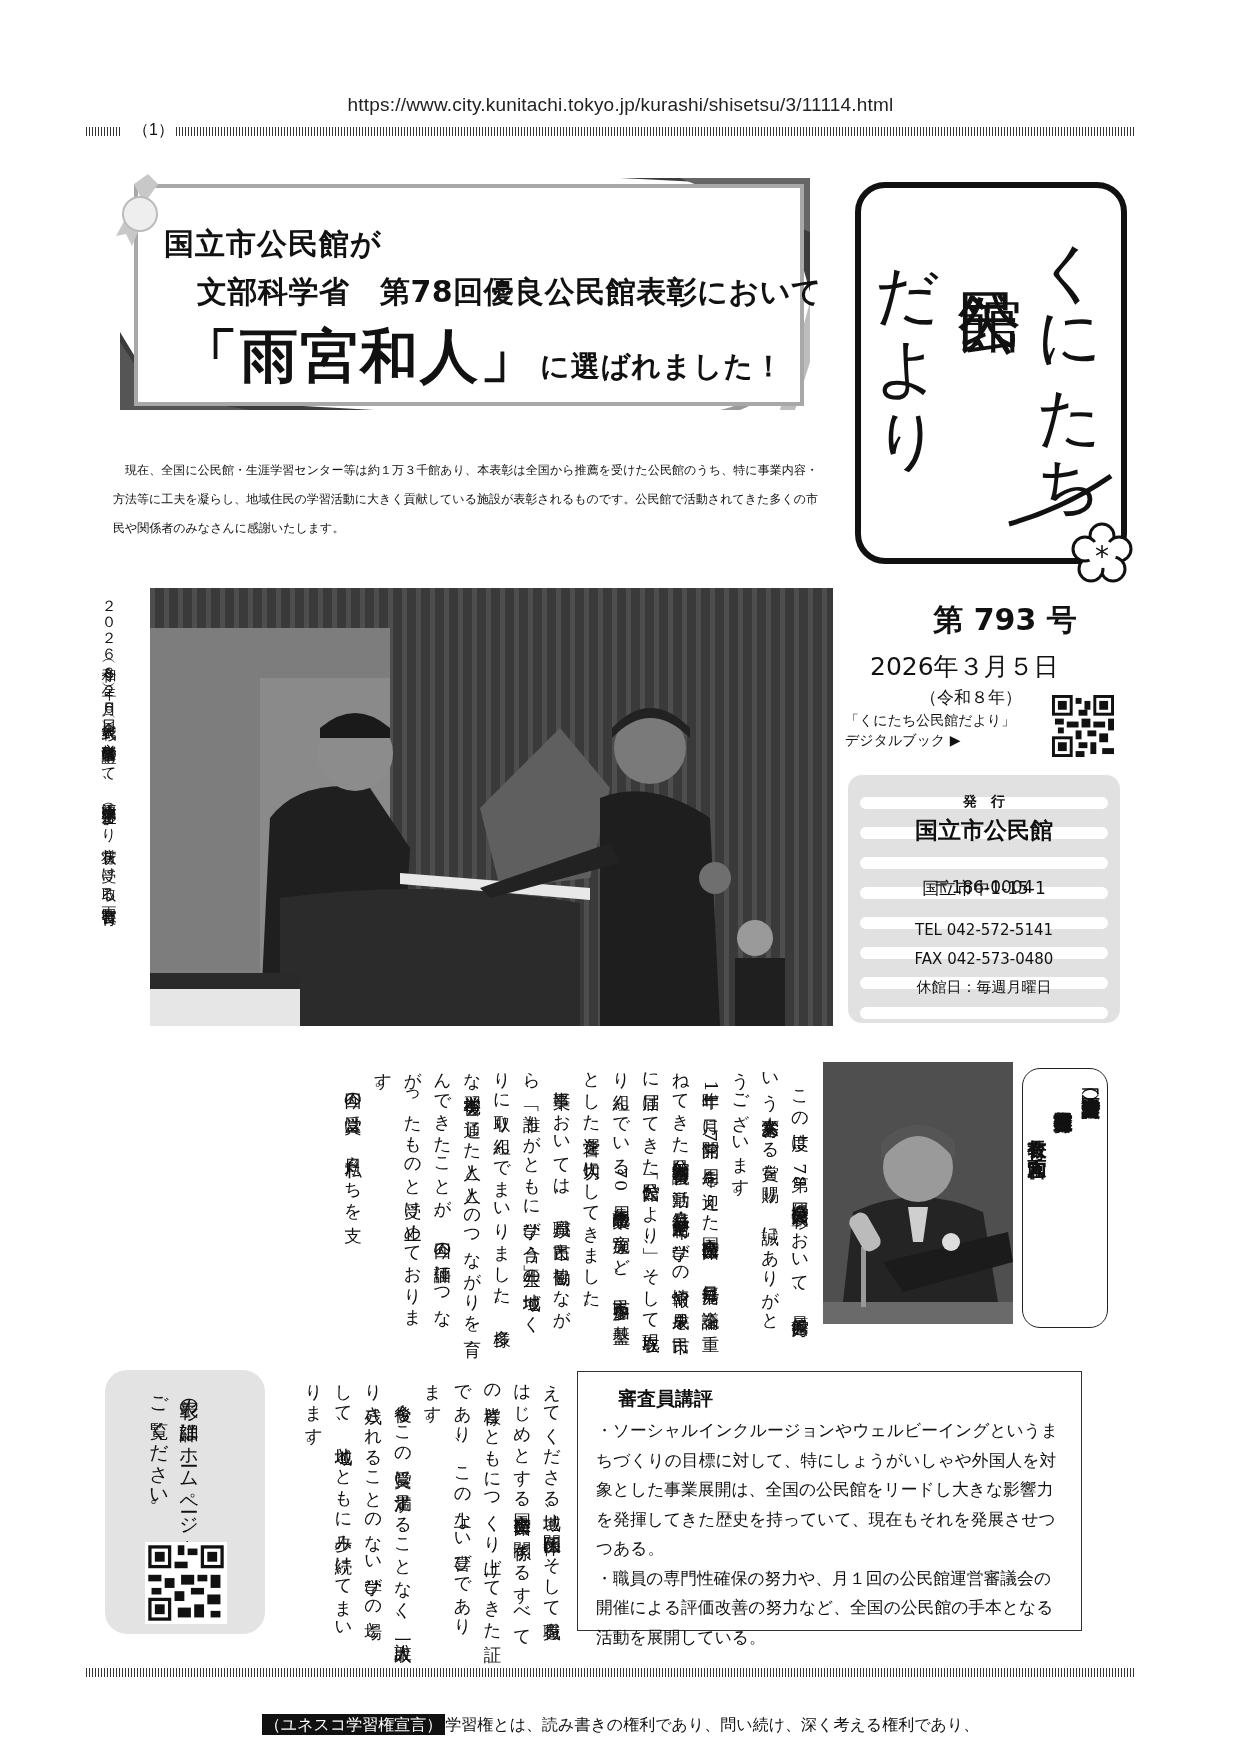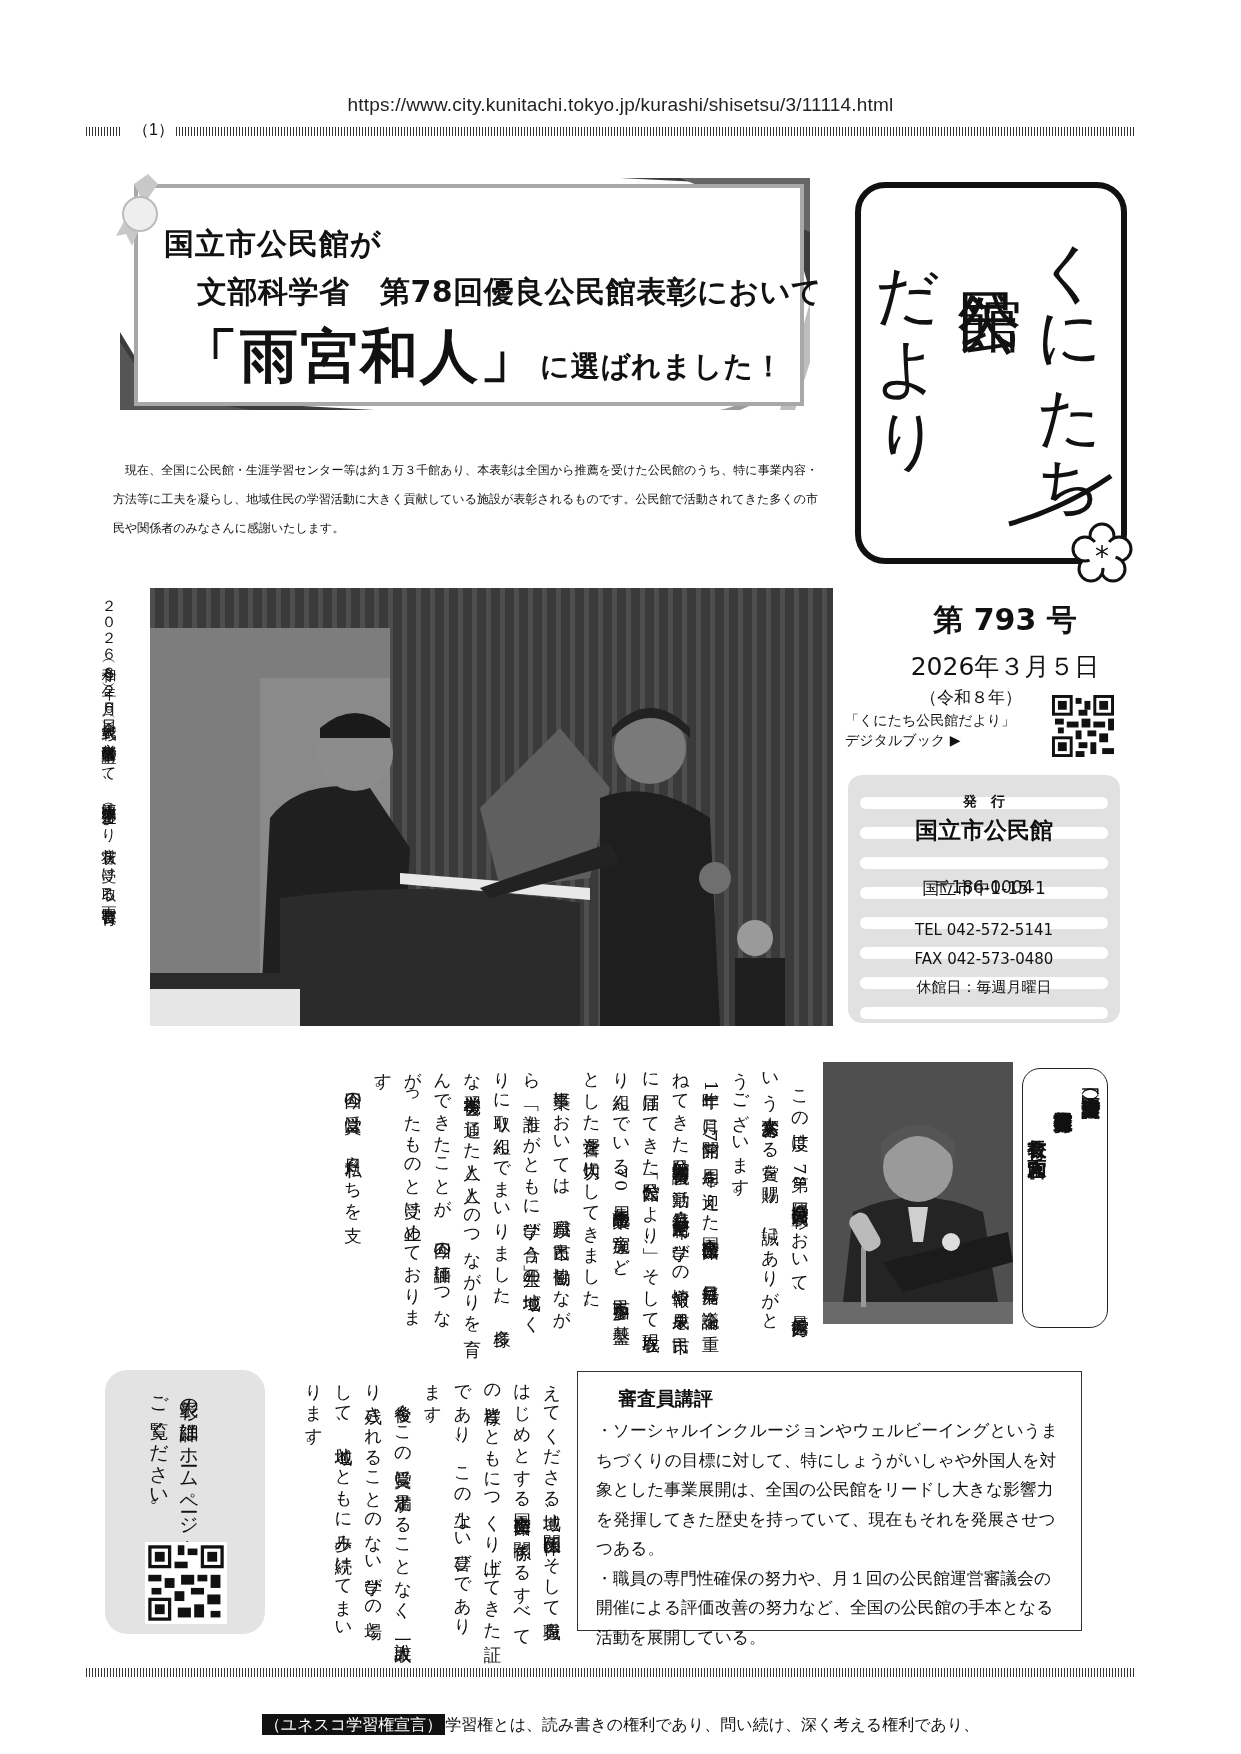--- a/index.html
+++ b/index.html
@@ -29,21 +29,21 @@
   
   .masthead { left:845px; top:172px; width:290px; height:400px; }
   .mast-box { position:absolute; left:10px; top:10px; width:260px; height:370px;
               border:6px solid #111; border-radius:30px; }
   .mast-text { position:absolute; writing-mode:vertical-rl; font-family:"DejaVu Sans",sans-serif;
                font-weight:normal; font-size:64px; line-height:78px; color:#111; }
   .flower { position:absolute; left:226px; top:350px; width:62px; height:62px; }
 
   .issue { left:880px; top:600px; width:250px; text-align:center; font-family:"DejaVu Sans",sans-serif;
            font-size:30px; font-weight:bold; }
-  .date { left:870px; top:650px; width:270px; text-align:center; font-family:"DejaVu Sans",sans-serif;
+  .date { left:870px; top:650px; width:270px; text-align:left; font-family:"DejaVu Sans",sans-serif;
           font-size:25px; }
   .era { left:920px; top:686px; font-size:17px; }
   .digital { left:845px; top:710px; font-family:"DejaVu Sans",sans-serif; font-size:14px; line-height:20px; width:200px;}
   .qr { background:#fff; }
   .qr-cell { fill:#111; }
 
   
   .pub-box { left:848px; top:775px; width:272px; height:248px; background:#e1e1e1; border-radius:14px; }
   .pub-box .stripe { position:absolute; left:12px; width:248px; height:12px; background:#fff; border-radius:6px; }
   .pub-line { position:absolute; left:0; width:272px; text-align:center; font-family:"DejaVu Sans",sans-serif; color:#111; }

